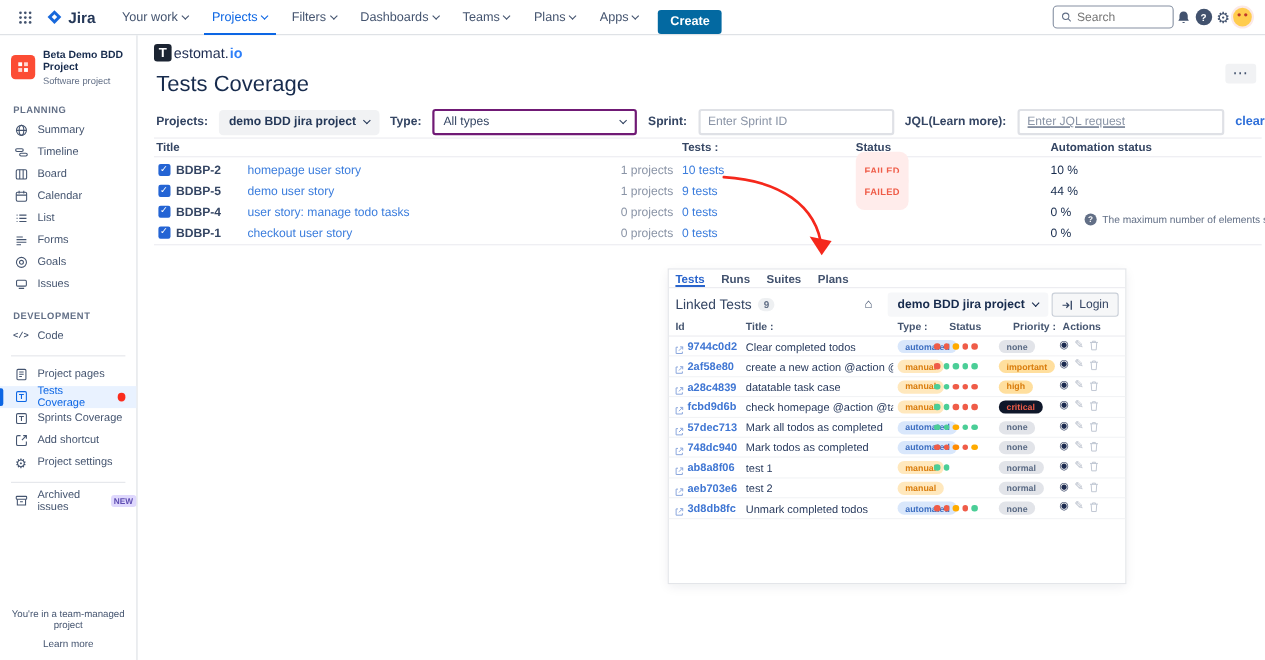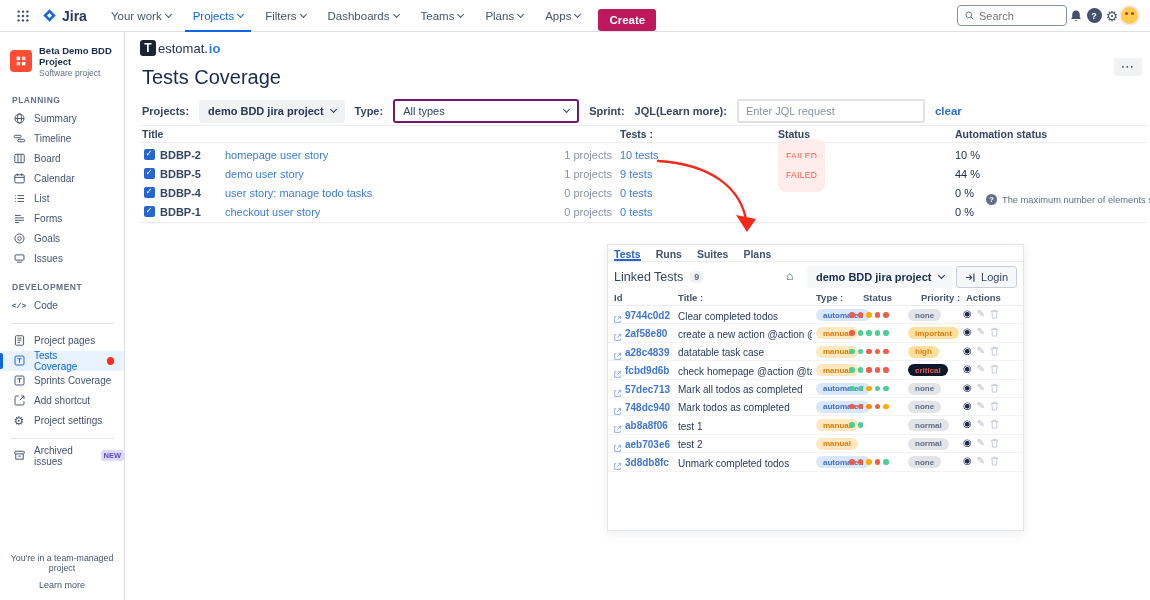--- a/index.html
+++ b/index.html
@@ -11,21 +11,21 @@
   .topnav { position:absolute; left:0; top:0; width:1150px; height:32px;
     border-bottom:1px solid #dcdfe4; display:flex; align-items:center; padding:0 12px; gap:6px; background:#fff; z-index:30;}
   .appswitch { width:22px; height:22px; display:flex; align-items:center; justify-content:center; border-radius:3px; cursor:pointer;}
   .jira-logo { display:flex; align-items:center; gap:5px; margin:0 10px 0 2px; }
   .jira-word { font-size:14px; font-weight:bold; color:#253858; }
   .nav-item { height:32px; display:flex; align-items:center; gap:4px; padding:0 8px;
     font-size:11.5px; font-weight:500; color:#44546f; cursor:pointer; }
   .nav-item.active { color:#0c66e4; box-shadow:inset 0 -2px 0 #0c66e4; }
   .chev { width:5px; height:5px; border-right:1.4px solid currentColor; border-bottom:1.4px solid currentColor;
     transform:rotate(45deg); display:inline-block; margin-top:-3px; }
-  .create-btn { background:#be185d; color:#fff; font-size:11.5px; font-weight:bold;
+  .create-btn { background:#0369a1; color:#fff; font-size:11.5px; font-weight:bold;
     border:none; border-radius:3px; padding:5px 11px; margin-left:4px; cursor:pointer;margin-top:8px; }
   .nav-right { margin-left:auto; display:flex; align-items:center; }
   .searchbox { width:110px; height:21px; border:1px solid #8590a2; border-radius:4px;
     display:flex; align-items:center; gap:4px; padding:0 6px; }
   .searchbox input { border:none; outline:none; width:70px; font-size:11px; color:#44546f; background:transparent;
     font-family:"Liberation Sans","DejaVu Sans",sans-serif;}
   .icon-btn { width:18px; height:18px; display:flex; align-items:center; justify-content:center; cursor:pointer; }
   .help-circle { width:15px; height:15px; border-radius:50%; background:#42526e; color:#fff;
     font-size:9px; font-weight:bold; display:flex; align-items:center; justify-content:center; }
   .gear-glyph { font-size:14px; color:#42526e; line-height:1; }
@@ -87,21 +87,21 @@
   .crow .cell { position:absolute; top:3px; font-size:11px; white-space:nowrap; }
   .cb { position:absolute; left:4px; top:3px; width:11px; height:11px; background:#2464d4;
     border-radius:2px; cursor:pointer; }
   .cb::after { content:"✓"; position:absolute; left:1.5px; top:-1px; color:#fff; font-size:8.5px; }
   .ckey { left:20px; font-weight:bold; color:#344563; font-size:10.5px; }
   .csum { left:85px; color:#3b7ddd; cursor:pointer; }
   .cproj { left:390px; width:82px; text-align:right; color:#8a94a6; font-size:10px; }
   .ctests { left:480px; color:#3b7ddd; cursor:pointer; }
   .cstatus { left:638px; }
   .cauto { left:815px; color:#172b4d; }
-  .failed-badge { background:#ffeceb; color:#ef5c48; font-size:8.5px; font-weight:normal;
+  .failed-badge { background:#ffeceb; color:#ef5c48; font-size:8.5px; font-weight:bold;
     border-radius:8px; padding:12px 8px; letter-spacing:.3px;}
   .footnote { position:absolute; left:986px; top:194px; display:flex; align-items:center; gap:5px; }
   .fn-q { width:11px; height:11px; border-radius:50%; background:#626f86; color:#fff; font-size:7.5px;
     font-weight:bold; display:flex; align-items:center; justify-content:center; flex:none;}
   .fn-text { font-size:9.3px; color:#626f86; white-space:nowrap; }
 
   
   .arrow-svg { position:absolute; left:630px; top:148px; z-index:25; pointer-events:none;}
 
   
@@ -394,22 +394,23 @@
     <span class="proj-dd">
         <span>demo BDD jira project</span>
         <span class="chev"></span>
       </span>
     <span class="flabel">Type:</span>
     <span class="fselect">
         <span>All types</span>
         <span class="chev"></span>
       </span>
     <span class="flabel">Sprint:</span>
+    <input class="ftext" style="width: 178px;" placeholder="Enter Sprint ID">
     <span class="flabel">JQL(Learn more):</span>
-    <input class="ftext" style="width: 188px;" placeholder="Enter JQL request">
+    <input class="ftext" style="width: 188px; text-decoration: underline;" placeholder="Enter JQL request">
     <span class="clear-link">clear</span>
   </div>
 
   <div class="cline" style="top:125px"></div>
   <span class="chead" style="left:142px">Title</span>
   <span class="chead" style="left:620px">Tests :</span>
   <span class="chead" style="left:778px">Status</span>
   <span class="chead" style="left:955px">Automation status</span>
   <div class="cline" style="top:142px"></div>
 

